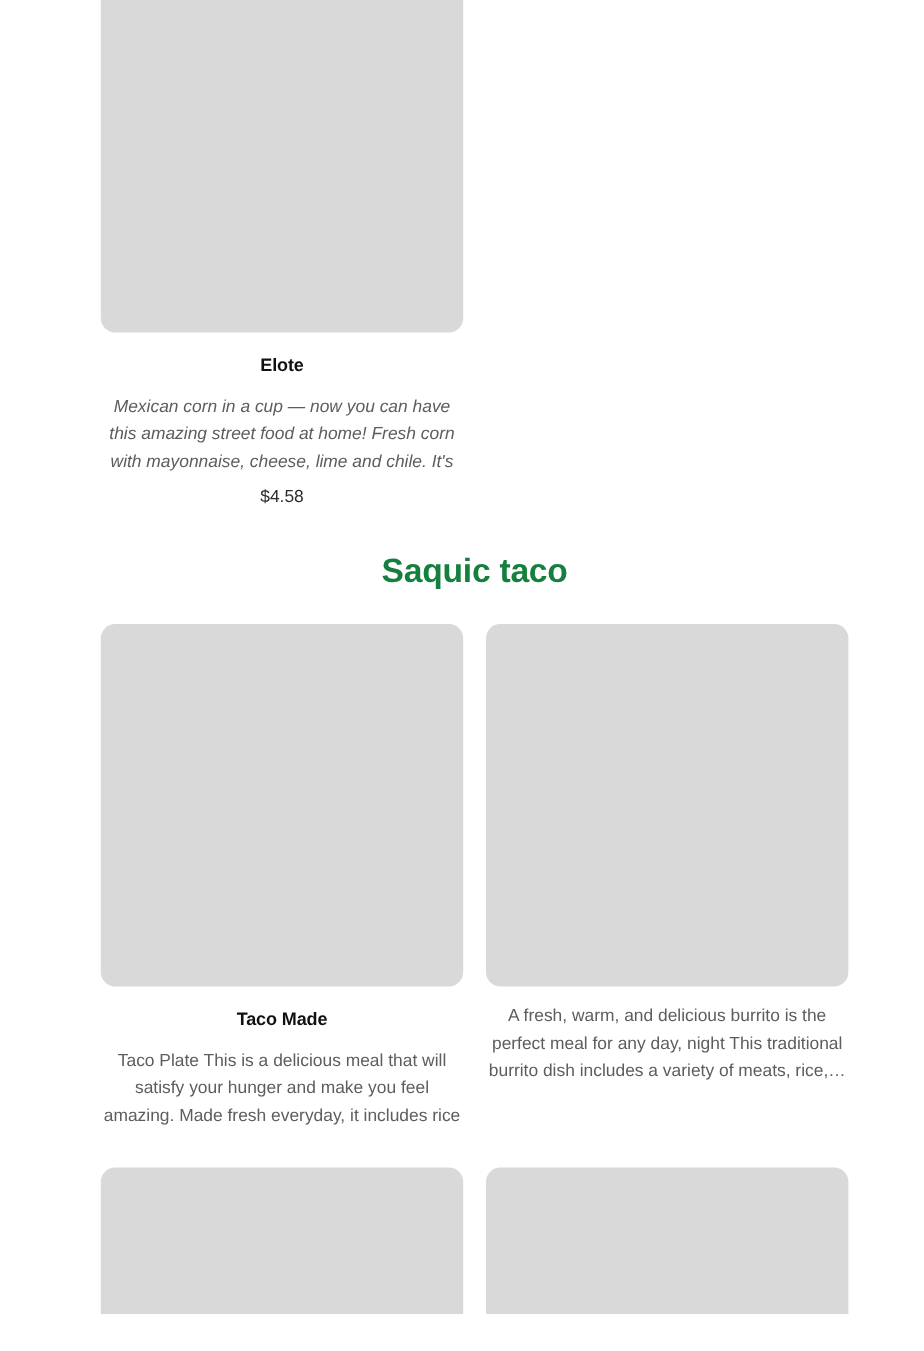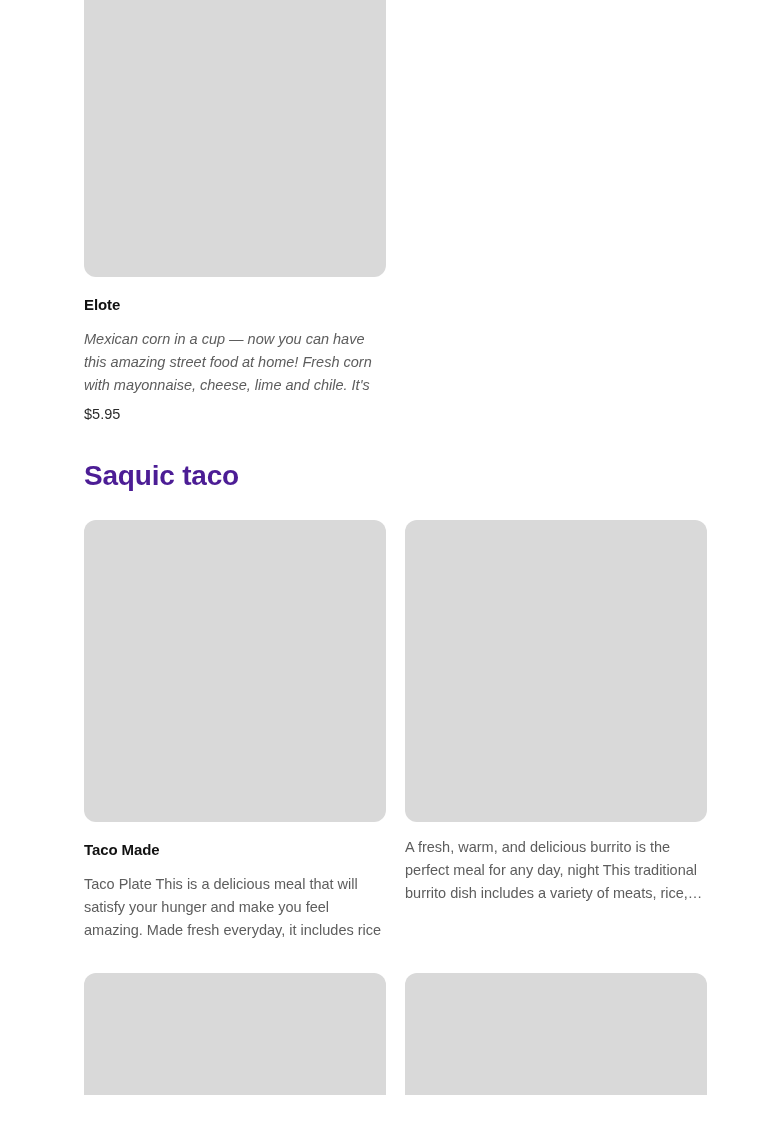--- a/index.html
+++ b/index.html
@@ -20,27 +20,28 @@
     position: relative;
     width: 770px;
     height: 1126px;
     background: #ffffff;
     overflow: hidden;
   }
 
   
   .menu-section {
     padding: 0 63px 0 84px;
+    text-align: center;
   }
 
   .section-heading {
     font-size: 28px;
     font-weight: 700;
     letter-spacing: -0.2px;
-    color: #4c1d95;
+    color: #15803d;
     line-height: 1.1;
   }
 
   
   .item-grid {
     display: grid;
     grid-template-columns: 1fr 1fr;
     column-gap: 19px;
     row-gap: 37px;
   }
@@ -140,21 +141,21 @@
 
 <div class="page">
 
   <section class="menu-section section-clipped">
     <div class="item-grid">
 
       <article class="item-card">
         <div class="thumb-clipped-top"></div>
         <div class="item-title">Elote</div>
         <div class="item-desc is-italic">Mexican corn in a cup — now you can have this amazing street food at home! Fresh corn with mayonnaise, cheese, lime and chile. It's creamy…</div>
-        <div class="item-price">$5.95</div>
+        <div class="item-price">$4.58</div>
       </article>
 
       <article class="item-card"></article>
 
     </div>
   </section>
 
   <section class="menu-section section-saquic">
 
     <h2 class="section-heading">Saquic taco</h2>

